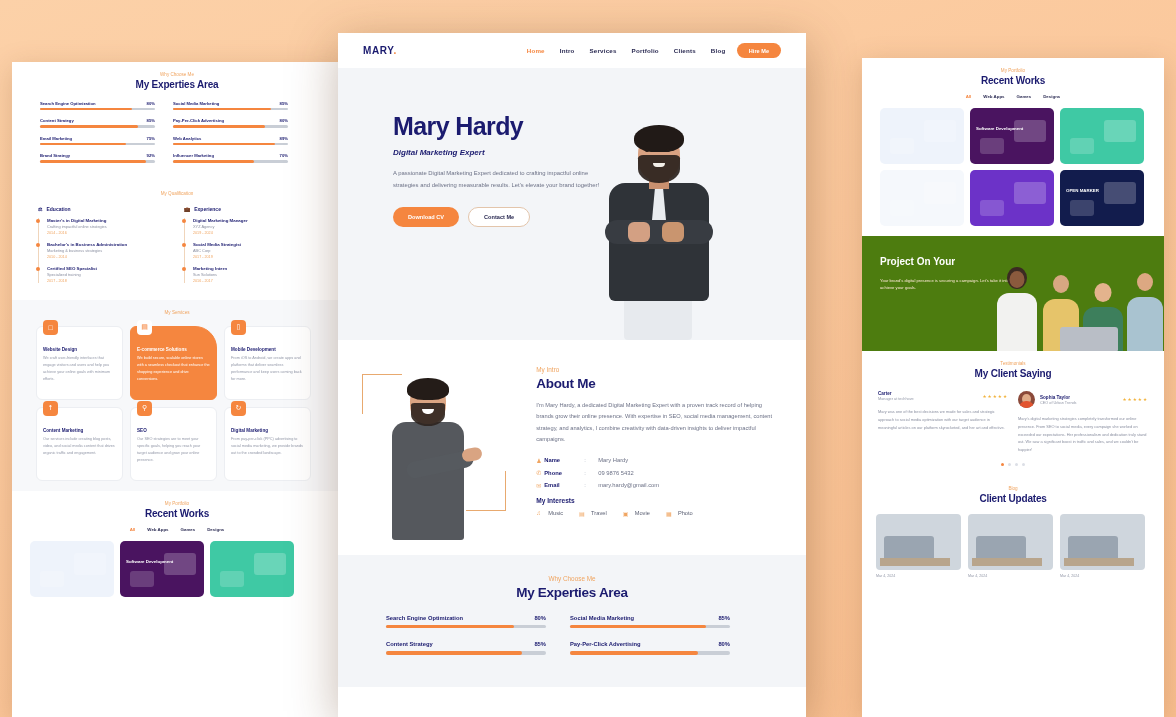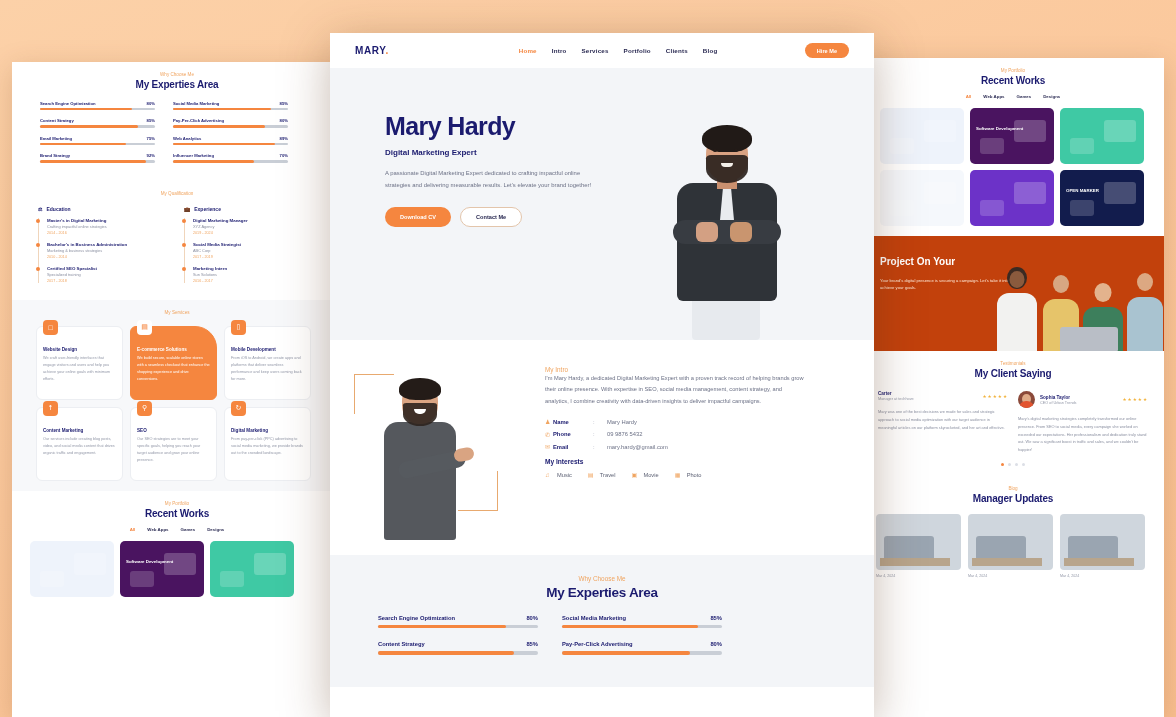--- a/index.html
+++ b/index.html
@@ -9,41 +9,41 @@
     background: linear-gradient(160deg,#fcd1a8 0%,#fbc89c 45%,#f9bf8f 100%);
     position: relative;
   }
 
   
   .panel { position:absolute; background:#fff; overflow:hidden; }
   .panel-left  { left:12px; top:62px; width:330px; height:655px;
                  box-shadow:0 6px 26px rgba(120,70,30,.22); }
   .panel-right { left:862px; top:58px; width:302px; height:659px;
                  box-shadow:0 6px 26px rgba(120,70,30,.22); }
-  .panel-center{ left:330px; top:33px; width:544px; height:684px;
+  .panel-center{ left:338px; top:33px; width:468px; height:684px;
                  box-shadow:0 10px 45px rgba(90,50,20,.34); z-index:20; }
 
   
   .c-nav { height:35px; background:#fff; display:flex; align-items:center;
            padding:0 25px; }
   .logo { font-size:10px; font-weight:bold; letter-spacing:.6px; color:#1b1b6f; }
   .logo i { color:#f5863f; font-style:normal; }
   .c-menu { display:flex; gap:15px; margin-left:130px; }
   .c-menu a { font-size:6.2px; font-weight:bold; color:#2a2a52;
               text-decoration:none; letter-spacing:.2px; }
   .c-menu a.active { color:#f5863f; }
   .hire { margin-left:auto; background:#f5863f; color:#fff; font-size:5.6px;
           font-weight:bold; border:none; border-radius:10px;
           padding:4.5px 12px; }
 
   .hero { background:#f3f5f8; height:272px; position:relative; padding:38px 0 0 55px; }
   .hi { font-size:7.6px; color:#f5863f; font-weight:500; letter-spacing:.3px; }
   .hname { font-size:25px; font-weight:bold; color:#1b1b6f; letter-spacing:-.6px;
            margin:6px 0 7px; }
-  .hrole { font-size:8px; font-weight:bold; color:#1b1b6f; }
+  .hrole { font-size:8px; font-weight:bold; color:#1b1b6f;font-style:italic; }
   .hdesc { font-size:5.9px; color:#6c7186; line-height:2.05; width:215px;
            margin-top:10px; }
   .hbtns { display:flex; gap:9px; margin-top:16px; }
   .btn-f { background:#f5863f; color:#fff; border:none; border-radius:11px;
            font-size:5.6px; font-weight:bold; padding:6px 15px; }
   .btn-o { background:#fff; color:#2a2a52; border:1px solid #e3c5ab;
            border-radius:11px; font-size:5.6px; font-weight:bold; padding:6px 15px; }
 
   
   .portrait { position:absolute; right:88px; bottom:0; width:118px; height:215px; }
@@ -161,21 +161,21 @@
   .filters span { font-size:4.4px; font-weight:bold; color:#2a2a52; }
   .filters span.active { color:#f5863f; }
 
   .works { display:flex; flex-wrap:wrap; gap:6px; padding:0 18px; margin-top:9px; }
   .work { width:84px; height:56px; border-radius:5px; position:relative;
           overflow:hidden; }
   .wlabel { position:absolute; left:6px; top:18px; font-size:4.4px;
             font-weight:bold; color:#fff; line-height:1.3; }
   .w-shape { position:absolute; border-radius:3px; }
 
-  .cta { background:#c2410c; height:115px; position:relative; overflow:hidden;
+  .cta { background:#4d7c0f; height:115px; position:relative; overflow:hidden;
          padding:20px 0 0 18px; }
   .cta h3 { font-size:10px; color:#fff; font-weight:bold; width:150px;
             line-height:1.25; }
   .cta p { font-size:4.2px; color:#ffe9d7; width:140px; line-height:1.9;
            margin-top:8px; }
   .team { position:absolute; right:0; bottom:0; width:175px; height:95px; }
   .tp { position:absolute; bottom:0; }
   .tp .h { border-radius:50%; position:absolute; left:50%; transform:translateX(-50%); }
   .tp .b { border-radius:12px 12px 0 0; position:absolute; bottom:0;
            left:50%; transform:translateX(-50%); }
@@ -517,21 +517,21 @@
     <div class="dots" id="test-dots">
         <i class="on"></i>
         <i></i>
         <i></i>
         <i></i>
       </div>
   </div>
 
   <div class="sp-section">
     <div class="sp-kick">Blog</div>
-    <div class="sp-h2">Manager Updates</div>
+    <div class="sp-h2">Client Updates</div>
     <div class="blogs" id="blogs">
         <div class="blog">
           <div class="bimg">
             <div style="position:absolute;left:8px;top:22px;width:50px;height:26px;background:#9aa5b1;border-radius:3px;"></div>
             <div style="position:absolute;left:4px;bottom:4px;width:70px;height:8px;background:#b8a58c;"></div>
           </div>
           <div class="bmeta">Mar 4, 2024</div>
         </div>
         <div class="blog">
           <div class="bimg">
@@ -602,20 +602,21 @@
           <div class="a-head"></div>
           <div class="a-hair"></div>
         <div class="a-beard"></div>
           <div class="a-smile"></div>
         <div class="a-arm"></div>
           <div class="a-hand"></div>
       </div>
     </div>
     <div class="about-txt">
       <div class="kicker">My Intro</div>
+      <div class="h2">About Me</div>
       <div class="a-desc">I'm Mary Hardy, a dedicated Digital Marketing Expert with a proven track record of helping brands grow their online presence. With expertise in SEO, social media management, content strategy, and analytics, I combine creativity with data-driven insights to deliver impactful campaigns.</div>
       <div class="info" id="about-info">
           <div class="irow">
             <span class="ico">♟</span>
             <span class="ilab">Name</span>
             <span class="isep">:</span>
             <span class="ival">Mary Hardy</span>
           </div>
           <div class="irow">
             <span class="ico">✆</span>

